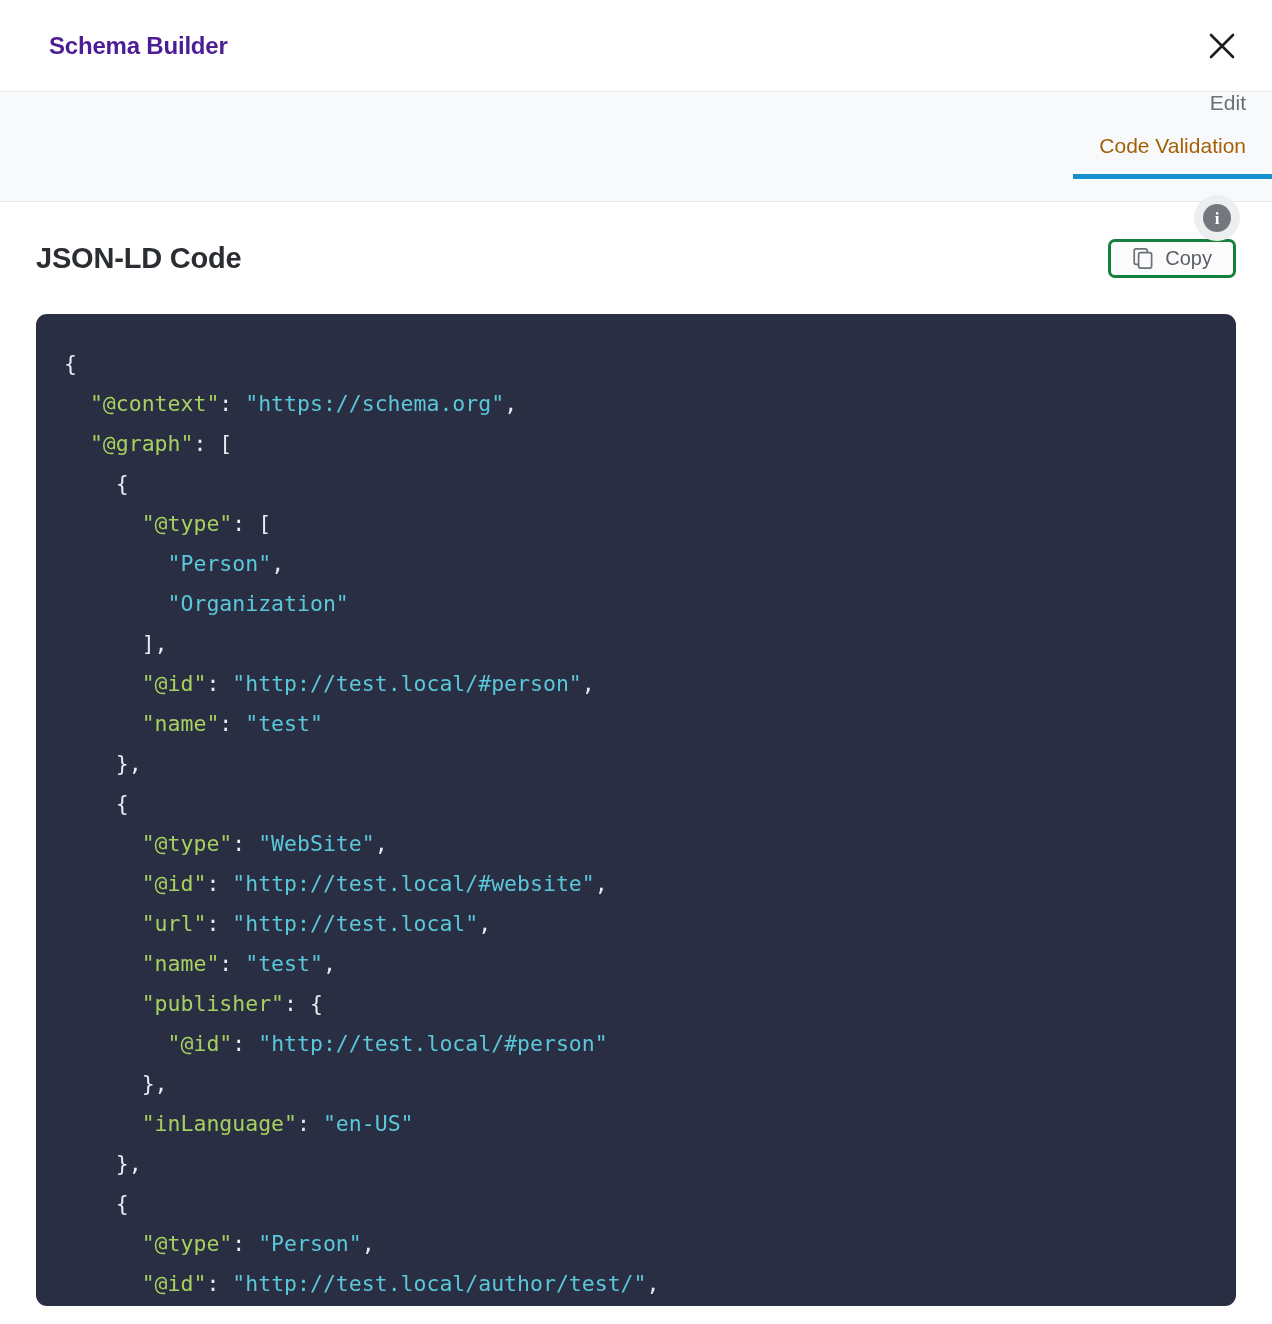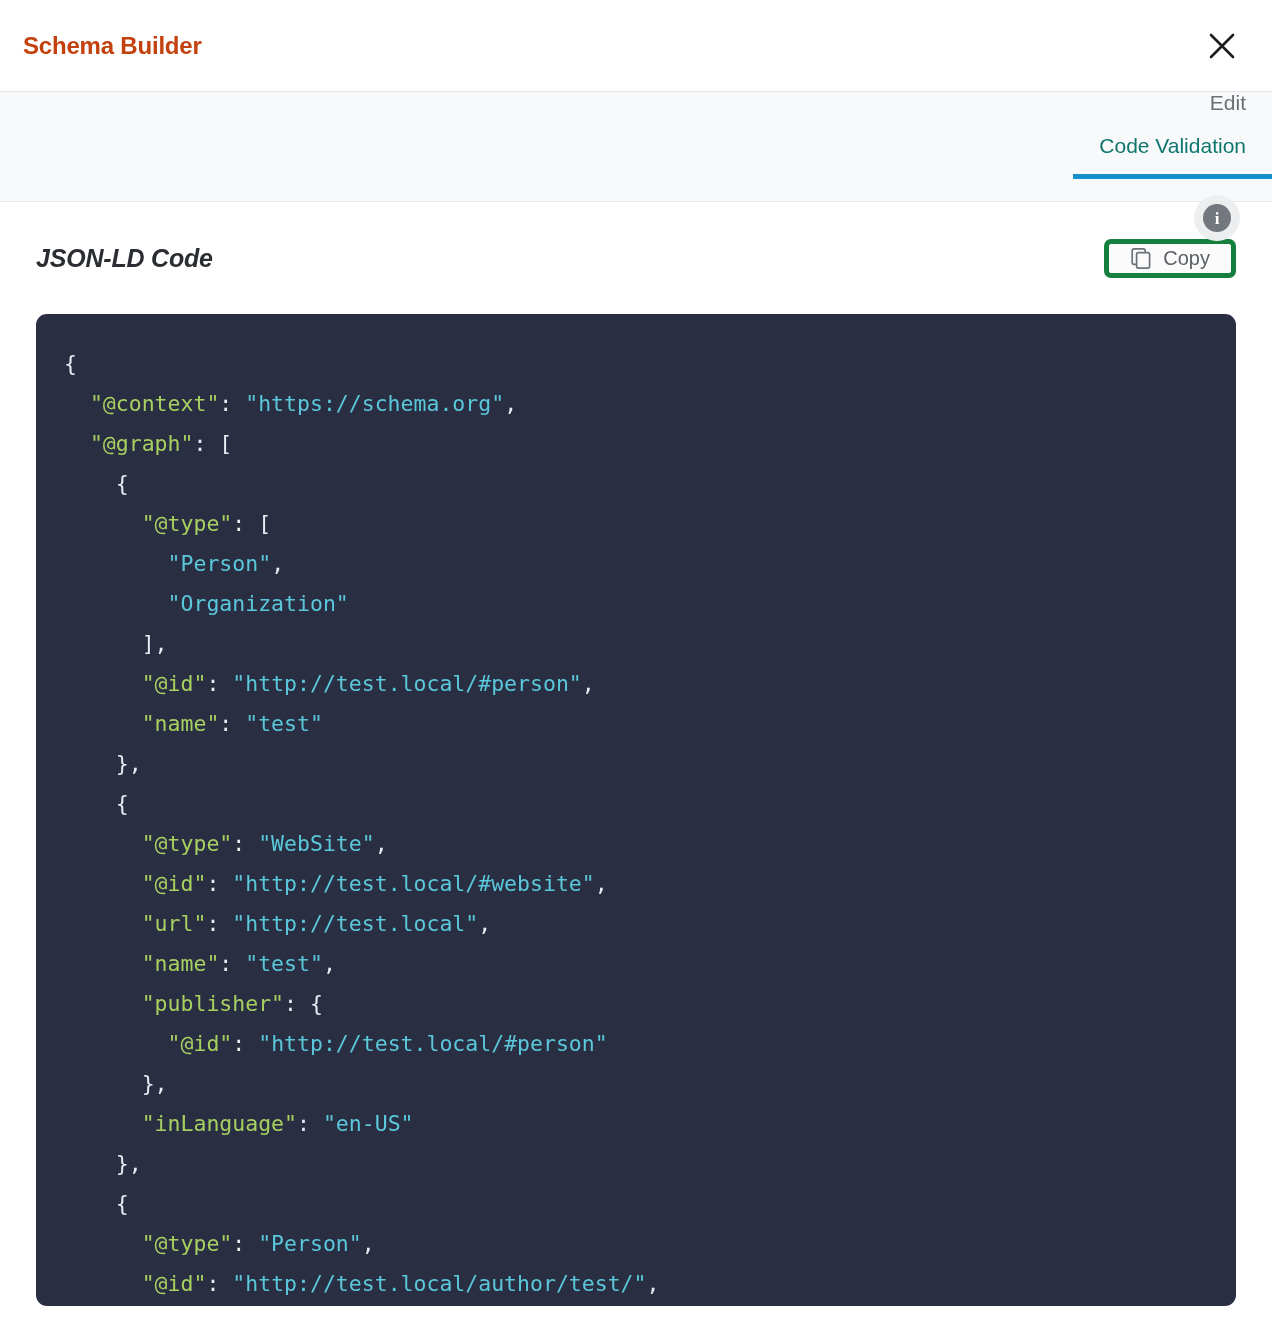--- a/index.html
+++ b/index.html
@@ -14,24 +14,24 @@
   
   .titlebar {
     position: relative;
     height: 92px;
     background: #ffffff;
     border-bottom: 1px solid #e4e7eb;
     display: flex;
     align-items: center;
   }
   .title {
-    margin-left: 23px;
+    margin-left: 49px;
     font-size: 24px;
     font-weight: 700;
-    color: #c2410c;
+    color: #4c1d95;
     letter-spacing: -0.2px;
   }
   .close-btn {
     position: absolute;
     right: 28px;
     top: 50%;
     transform: translateY(-50%);
     width: 44px;
     height: 44px;
     display: flex;
@@ -59,21 +59,21 @@
     font-size: 21px;
     color: #6b7076;
     padding: 0 26px 22px 26px;
     cursor: pointer;
     background: transparent;
     border: none;
     font-family: "Liberation Sans", sans-serif;
     line-height: 1;
   }
   .tab.active {
-    color: #0f766e;
+    color: #a16207;
   }
   .tab.active::after {
     content: "";
     position: absolute;
     left: 0;
     right: 0;
     bottom: -1px;
     height: 5px;
     background: #1690cd;
   }
@@ -111,37 +111,36 @@
   .content {
     padding: 0 36px;
   }
   .section-head {
     height: 112px;
     display: flex;
     align-items: center;
     justify-content: space-between;
   }
   .section-title {
-    font-size: 25px;
+    font-size: 29px;
     font-weight: 700;
     color: #2a2d31;
     letter-spacing: -0.2px;
-    font-style: italic;
   }
   .actions {
     display: flex;
     gap: 15px;
   }
   .btn {
     display: inline-flex;
     align-items: center;
     gap: 11px;
     height: 39px;
     padding: 0 21px;
-    border: 5px solid #15803d;
+    border: 3px solid #15803d;
     border-radius: 7px;
     background: #fbfbfc;
     color: #5b6167;
     font-size: 20px;
     font-family: "Liberation Sans", sans-serif;
     cursor: pointer;
     white-space: nowrap;
   }
   .btn .glyph { display: flex; align-items: center; }
 

